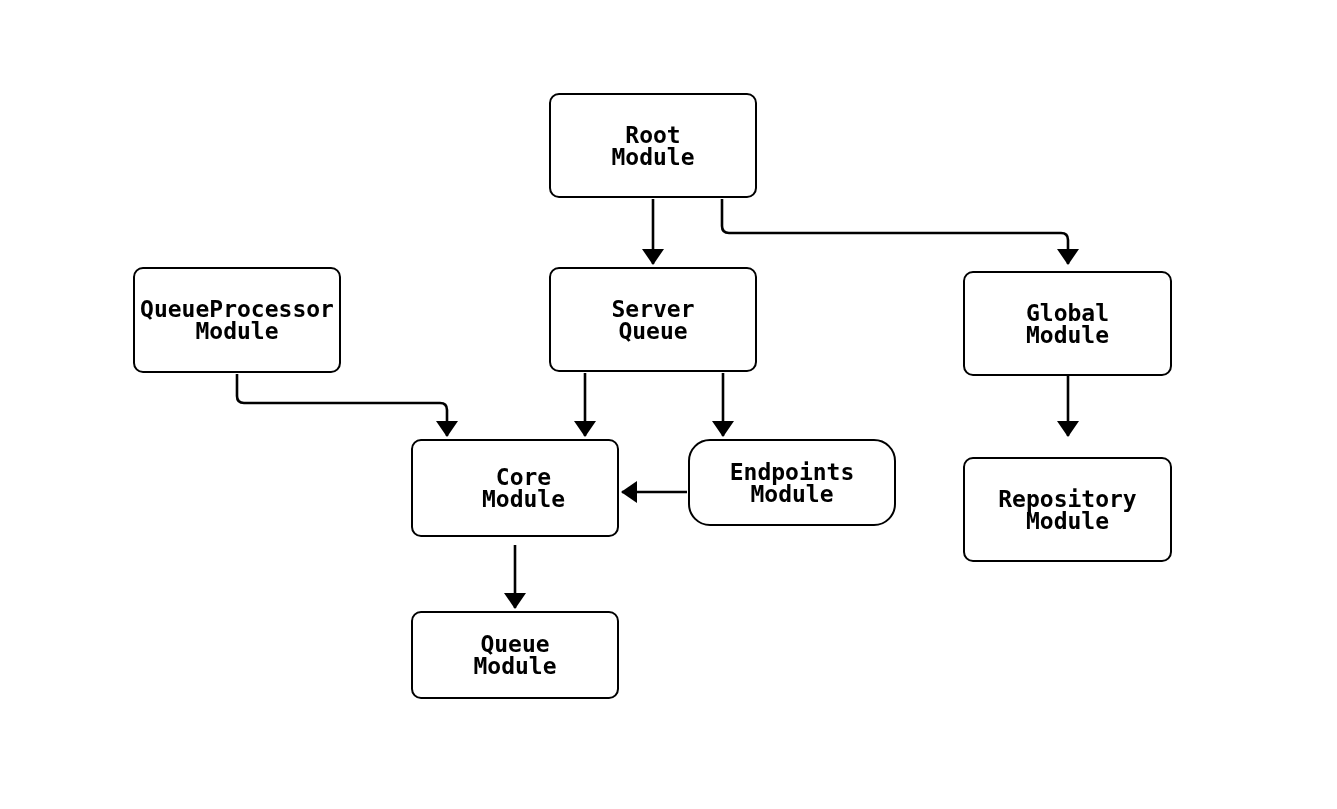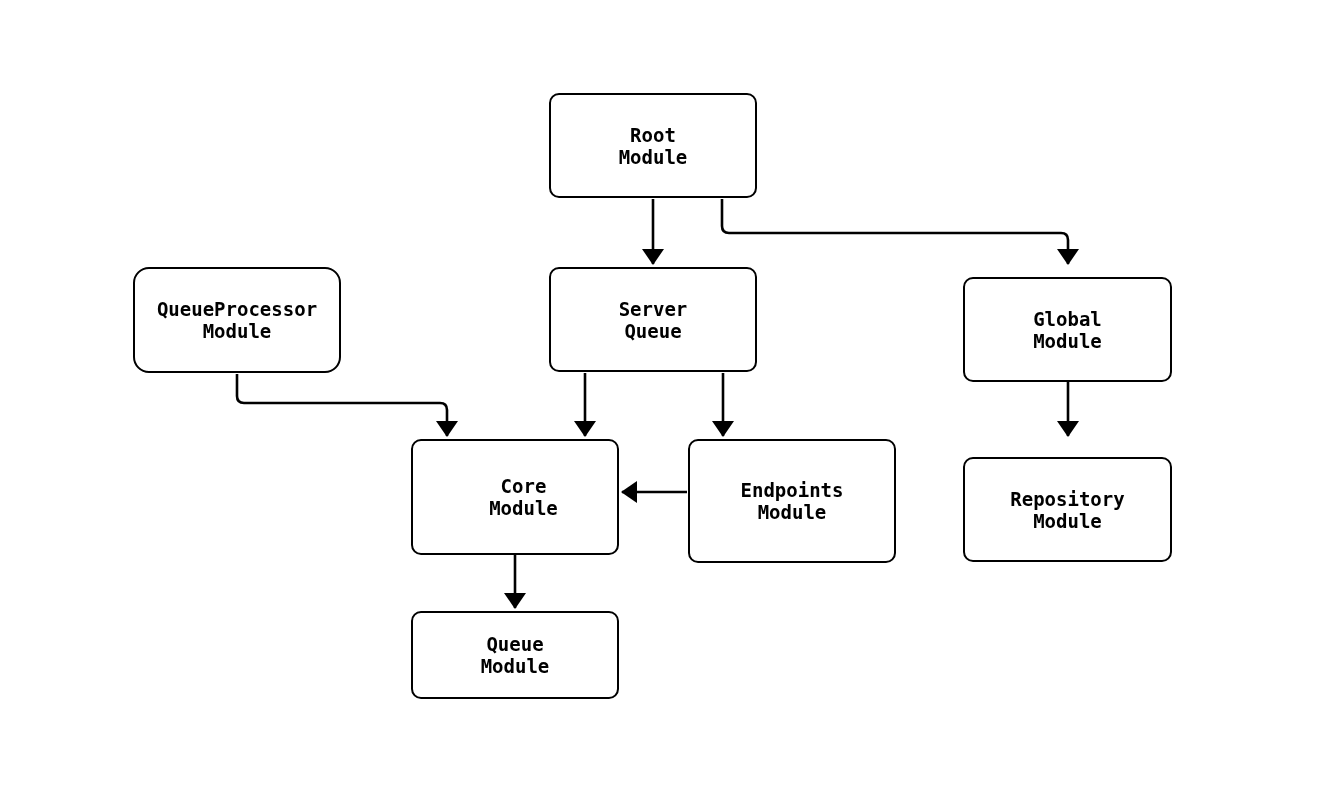--- a/index.html
+++ b/index.html
@@ -42,21 +42,21 @@
     border: 2.6px solid var(--stroke, #000000);
     border-radius: 10px;
     display: flex;
     align-items: center;
     justify-content: center;
   }
   .node .label {
     white-space: pre-line;
     text-align: center;
     font-weight: 700;
-    font-size: 19px;
+    font-size: 23px;
     line-height: 22px;
     color: var(--text, #000000);
   }
 </style>
 </head>
 <body>
 
 <div class="stage">
   <svg id="edge-layer" xmlns="http://www.w3.org/2000/svg" viewBox="0 0 1337 809">
     <defs>
@@ -73,37 +73,37 @@
         <path class="edge" d="M687,492 L622,492" marker-end="url(#arrowhead)"></path>
         <path class="edge" d="M1068,373 L1068,436" marker-end="url(#arrowhead)"></path>
         <path class="edge" d="M515,545 L515,608" marker-end="url(#arrowhead)"></path>
       </g>
   </svg>
   <div id="node-layer">
       <div class="node" style="left: 549px; top: 93px; width: 208px; height: 105px;">
         <span class="label">Root
 Module</span>
       </div>
-      <div class="node" style="left: 133px; top: 267px; width: 208px; height: 106px; border-radius: 16px;">
+      <div class="node" style="left: 133px; top: 267px; width: 208px; height: 106px;">
         <span class="label">QueueProcessor
 Module</span>
       </div>
       <div class="node" style="left: 549px; top: 267px; width: 208px; height: 105px;">
         <span class="label">Server
 Queue</span>
       </div>
-      <div class="node" style="left: 963px; top: 277px; width: 209px; height: 105px;">
+      <div class="node" style="left: 963px; top: 271px; width: 209px; height: 105px;">
         <span class="label">Global
 Module</span>
       </div>
-      <div class="node" style="left: 411px; top: 439px; width: 208px; height: 116px; padding-left: 17px;">
+      <div class="node" style="left: 411px; top: 439px; width: 208px; height: 98px; padding-left: 17px;">
         <span class="label">Core
 Module</span>
       </div>
-      <div class="node" style="left: 688px; top: 439px; width: 208px; height: 124px;">
+      <div class="node" style="left: 688px; top: 439px; width: 208px; height: 87px; border-radius: 22px;">
         <span class="label">Endpoints
 Module</span>
       </div>
       <div class="node" style="left: 963px; top: 457px; width: 209px; height: 105px;">
         <span class="label">Repository
 Module</span>
       </div>
       <div class="node" style="left: 411px; top: 611px; width: 208px; height: 88px;">
         <span class="label">Queue
 Module</span>

